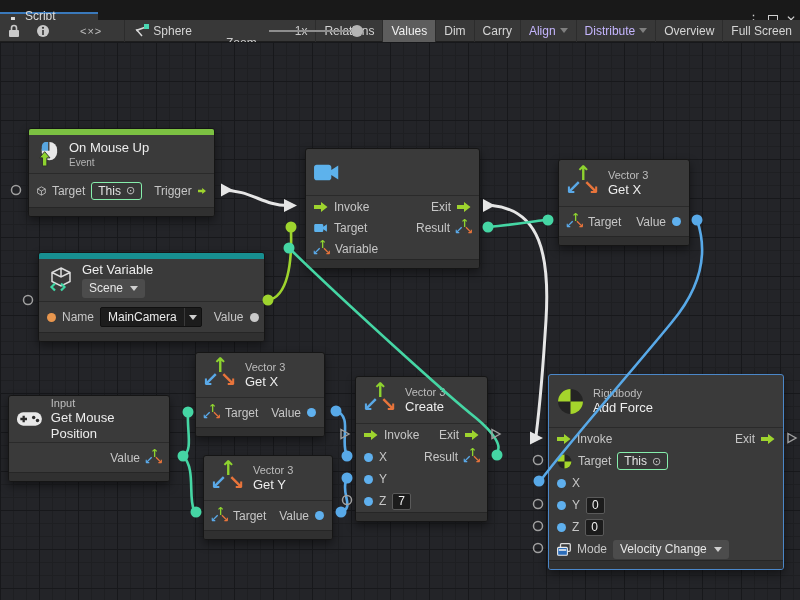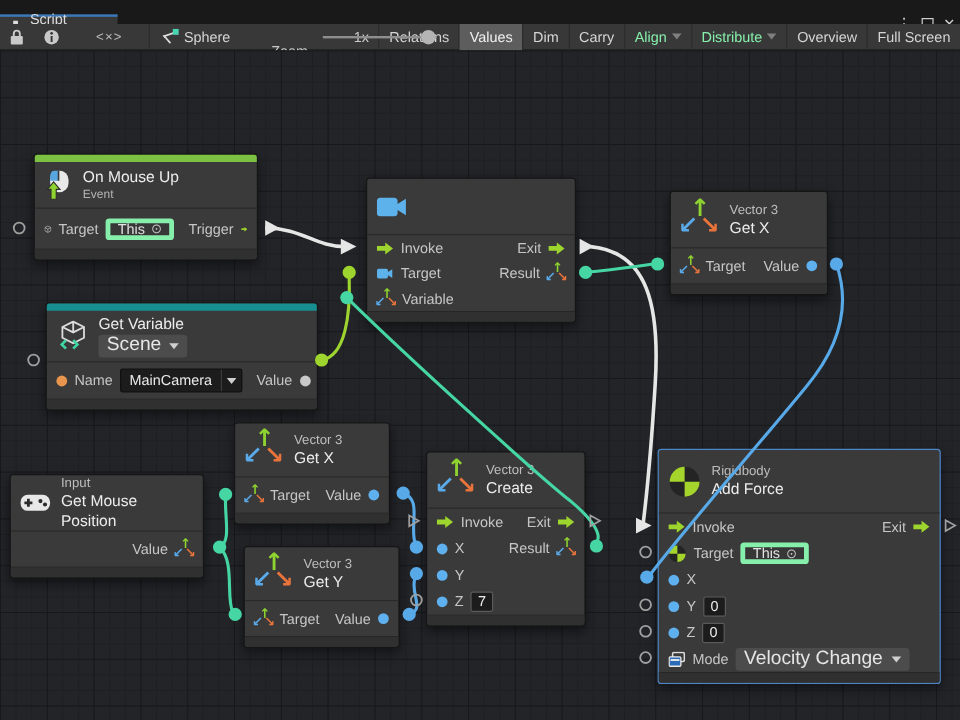--- a/index.html
+++ b/index.html
@@ -14,21 +14,21 @@
          color:#dcdcdc; font-size:12px; }
   .winbtns { position:absolute; right:4px; top:1px; display:flex; gap:8px; align-items:center; color:#cfcfcf; }
   .winbtns .kebab { font-size:13px; line-height:1; }
   .winbtns .maxi { width:10px; height:9px; border:1.5px solid #cfcfcf; }
   .winbtns .clos { font-size:12px; line-height:1; }
 
   .toolbar { position:absolute; top:20px; left:0; width:800px; height:22px; background:#383838;
              border-bottom:1px solid #1e1e1e; display:flex; align-items:center; color:#d5d5d5; font-size:12px; }
   .tbtn { height:22px; display:flex; align-items:center; padding:0 8px; gap:4px; white-space:nowrap; }
   .tbtn.active { background:#5d5d5d; color:#f0f0f0; }
-  .tbtn.dim { color:#86efac; }
+  .tbtn.dim { color:#c4b5fd; }
   .tsep { width:1px; height:22px; background:#2c2c2c; flex:none; }
   .caret { width:0; height:0; border-left:4px solid transparent; border-right:4px solid transparent;
            border-top:5px solid #cfcfcf; display:inline-block; }
   .caret.dim { border-top-color:#7f7f7f; }
   .codeic { color:#c0c0c0; letter-spacing:1px; font-size:11px; }
   .slider { position:relative; width:95px; height:22px; margin:0 4px; }
   .slider .track { position:absolute; top:10px; left:0; width:95px; height:2px; background:#8e8e8e; }
   .slider .handle { position:absolute; top:5px; left:82px; width:12px; height:12px; border-radius:50%; background:#b4b4b4; }
 
   
@@ -51,27 +51,27 @@
   .nhead { display:flex; align-items:center; gap:9px; padding:0 10px 0 8px; }
   .ncol { display:flex; flex-direction:column; justify-content:center; gap:1px; }
   .ncat { font-size:11px; color:#bdbdbd; line-height:1.1; }
   .ntitle { font-size:13px; color:#ededed; line-height:1.2; }
   .nsub { font-size:10px; color:#b5b5b5; }
   .rows { border-top:1px solid #2a2a2a; }
   .row { display:flex; align-items:center; gap:6px; padding:0 8px; }
   .sp { flex:1; }
   .nfoot { border-top:1px solid #262626; height:9px; background:#303030; border-radius:0 0 2px 2px; }
 
-  .chip { display:inline-flex; align-items:center; gap:5px; border:4px solid #86efac; border-radius:3px;
+  .chip { display:inline-flex; align-items:center; gap:5px; border:1px solid #86efac; border-radius:3px;
           padding:0 6px; height:18px; color:#e2e2e2; background:#373737; font-size:12px; }
   .chip .pick { color:#c2c2c2; font-size:11px; }
   .vfield { background:#1c1c1c; border:1px solid #5a5a5a; border-radius:2px; padding:0 5px; height:17px;
             color:#eeeeee; display:inline-flex; align-items:center; font-size:12px; }
   .ddgray { background:#4c4c4c; border-radius:3px; padding:0 7px; height:19px; color:#e6e6e6;
-            display:inline-flex; gap:7px; align-items:center; font-size:16px; }
+            display:inline-flex; gap:7px; align-items:center; font-size:12px; }
   .dddark { background:#1c1c1c; border:1px solid #101010; border-radius:2px; height:20px;
             display:inline-flex; align-items:center; color:#eaeaea; font-size:12px; }
   .dddark .txt { padding:0 7px; }
   .dddark .dbtn { width:17px; height:100%; border-left:1px solid #3a3a3a; display:flex;
                   align-items:center; justify-content:center; }
 
   .pdot { width:9px; height:9px; border-radius:50%; flex:none; }
   .pdot.blue { background:#5fb0ee; } .pdot.orange { background:#e8964e; } .pdot.gray { background:#c9c9c9; }
 
   .v3 { position:relative; width:15px; height:14px; display:inline-block; flex:none; }

